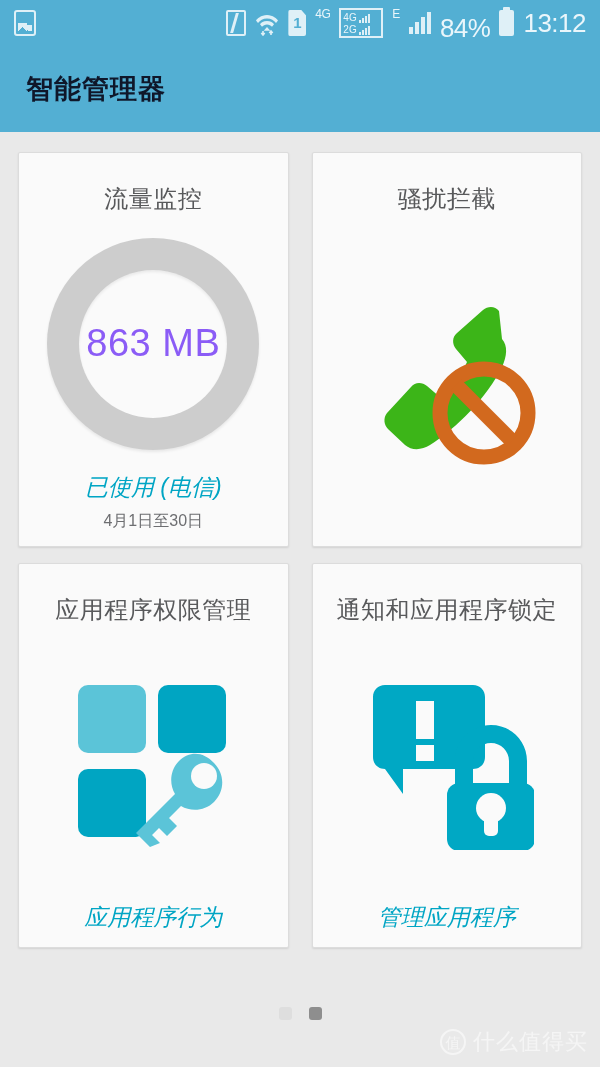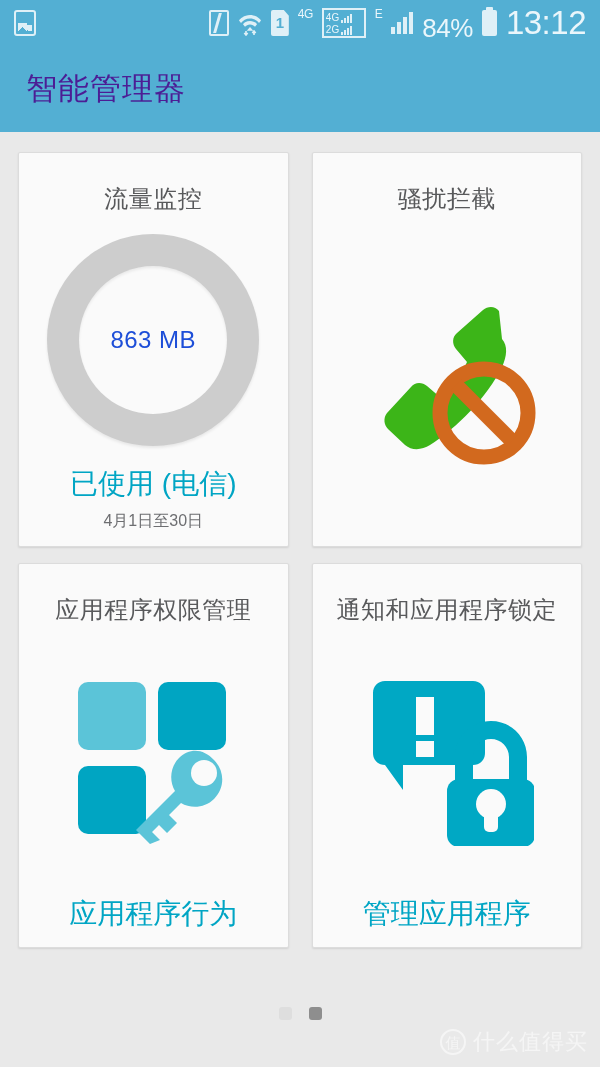--- a/index.html
+++ b/index.html
@@ -134,35 +134,36 @@
     position: relative;
   }
   .battery-icon::before {
     content: "";
     position: absolute;
     top: -3px; left: 4px;
     width: 7px; height: 3px;
     background: #dff0f7;
     border-radius: 1px 1px 0 0;
   }
-  .clock { font-size: 33px; letter-spacing: -0.5px; }
+  .clock { font-size: 26px; letter-spacing: -0.5px; }
 
   
   .app-header {
     height: 86px;
     background: #53afd3;
     display: flex;
     align-items: center;
     padding-left: 26px;
     box-sizing: border-box;
   }
   .app-title {
-    color: #4c1d95;
-    font-size: 31px;
+    color: #0f172a;
+    font-size: 27px;
     letter-spacing: 1px;
+    font-weight: bold;
   }
 
   
   .grid {
     padding: 20px 18px 0 18px;
     display: grid;
     grid-template-columns: 1fr 1fr;
     grid-template-rows: 395px 385px;
     gap: 16px 23px;
     box-sizing: border-box;
@@ -192,22 +193,23 @@
     justify-content: center;
     width: 100%;
   }
   .card-footer {
     width: 100%;
     text-align: center;
     padding-bottom: 14px;
   }
   .accent-text {
     color: #00a5c4;
-    font-size: 28px;
+    font-size: 23px;
     display: block;
+    font-style: italic;
   }
   .sub-text {
     color: #6d6e71;
     font-size: 16px;
     display: block;
     margin-top: 8px;
   }
   .stat-line {
     color: #58595b;
     font-size: 21px;
@@ -228,22 +230,22 @@
   .donut-hole {
     width: 148px; height: 148px;
     border-radius: 50%;
     background: #fafafa;
     display: flex;
     align-items: center;
     justify-content: center;
     box-shadow: inset 0 2px 3px rgba(0,0,0,0.07);
   }
   .donut-value {
-    color: #1d4ed8;
-    font-size: 24px;
+    color: #8b5cf6;
+    font-size: 38px;
     letter-spacing: 0.5px;
   }
 
   
   .page-dots {
     position: absolute;
     left: 0; right: 0;
     bottom: 47px;
     display: flex;
     justify-content: center;

